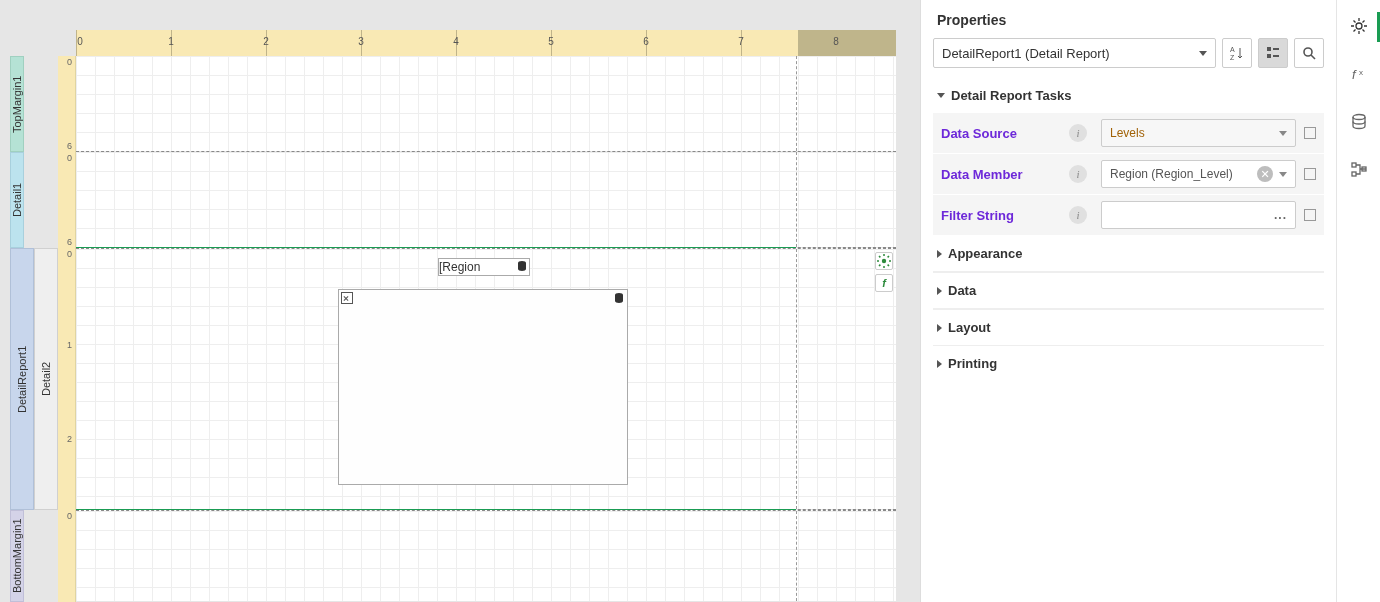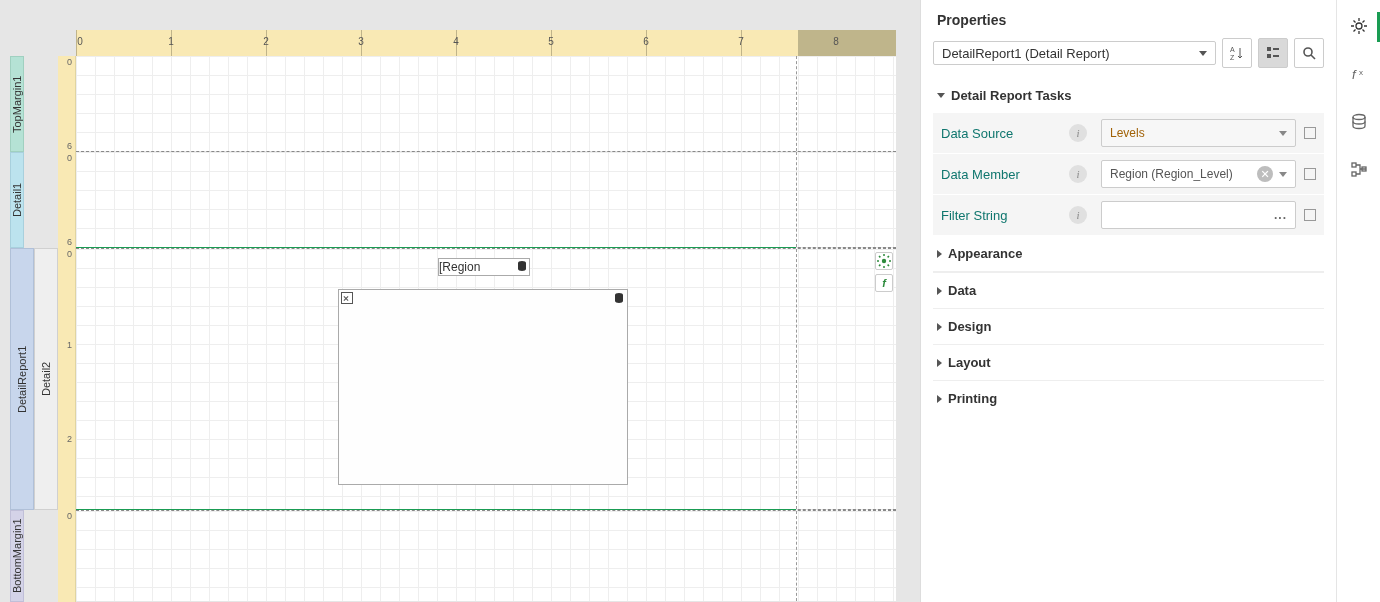--- a/index.html
+++ b/index.html
@@ -199,21 +199,21 @@
   }
   .props-title {
     font-size:14px; font-weight:700; color:#333;
     padding: 4px 0 10px 4px;
   }
   .props-toolbar {
     display:flex; gap:6px; align-items:center; margin-bottom:10px;
   }
   .combo {
     flex:1;
-    height:24px;
+    height:30px;
     border:1px solid #ccc;
     border-radius:2px;
     background:#fff;
     display:flex;align-items:center;
     padding:0 8px;
     justify-content:space-between;
     font-size:13px;
   }
   .combo .caret {
     width:0;height:0;border-left:4px solid transparent;border-right:4px solid transparent;border-top:5px solid #555;
@@ -249,21 +249,21 @@
     border-right:none;
   }
   .prop-rows { background:#f5f5f5; padding:0; }
   .prop-row {
     display:flex;align-items:center;
     padding:6px 8px;
     gap:8px;
     border-bottom:1px solid #fff;
   }
   .prop-row .plabel {
-    width:120px; font-weight:400; font-size:13px; color:#0f766e;
+    width:120px; font-weight:700; font-size:13px; color:#6d28d9;
     display:flex;align-items:center;
   }
   .info-icon {
     width:18px;height:18px;border-radius:9px;
     background:#e0e0e0;color:#888;
     display:flex;align-items:center;justify-content:center;
     font-style:italic;font-family:Georgia,serif;font-size:11px;
     margin-right:6px;
   }
   .pcontrol {
@@ -497,24 +497,20 @@
       <span class="tri"></span>
       <span>Appearance</span>
     </div>
     <hr class="sep">
     <hr class="sep">
     <div class="group-header collapsed">
       <span class="tri"></span>
       <span>Data</span>
     </div>
     <hr class="sep">
-    <div class="group-header collapsed">
-      <span class="tri"></span>
-      <span>Design</span>
-    </div>
     <hr class="sep">
     <div class="group-header collapsed">
       <span class="tri"></span>
       <span>Layout</span>
     </div>
     <hr class="sep">
     <div class="group-header collapsed">
       <span class="tri"></span>
       <span>Printing</span>
     </div>

